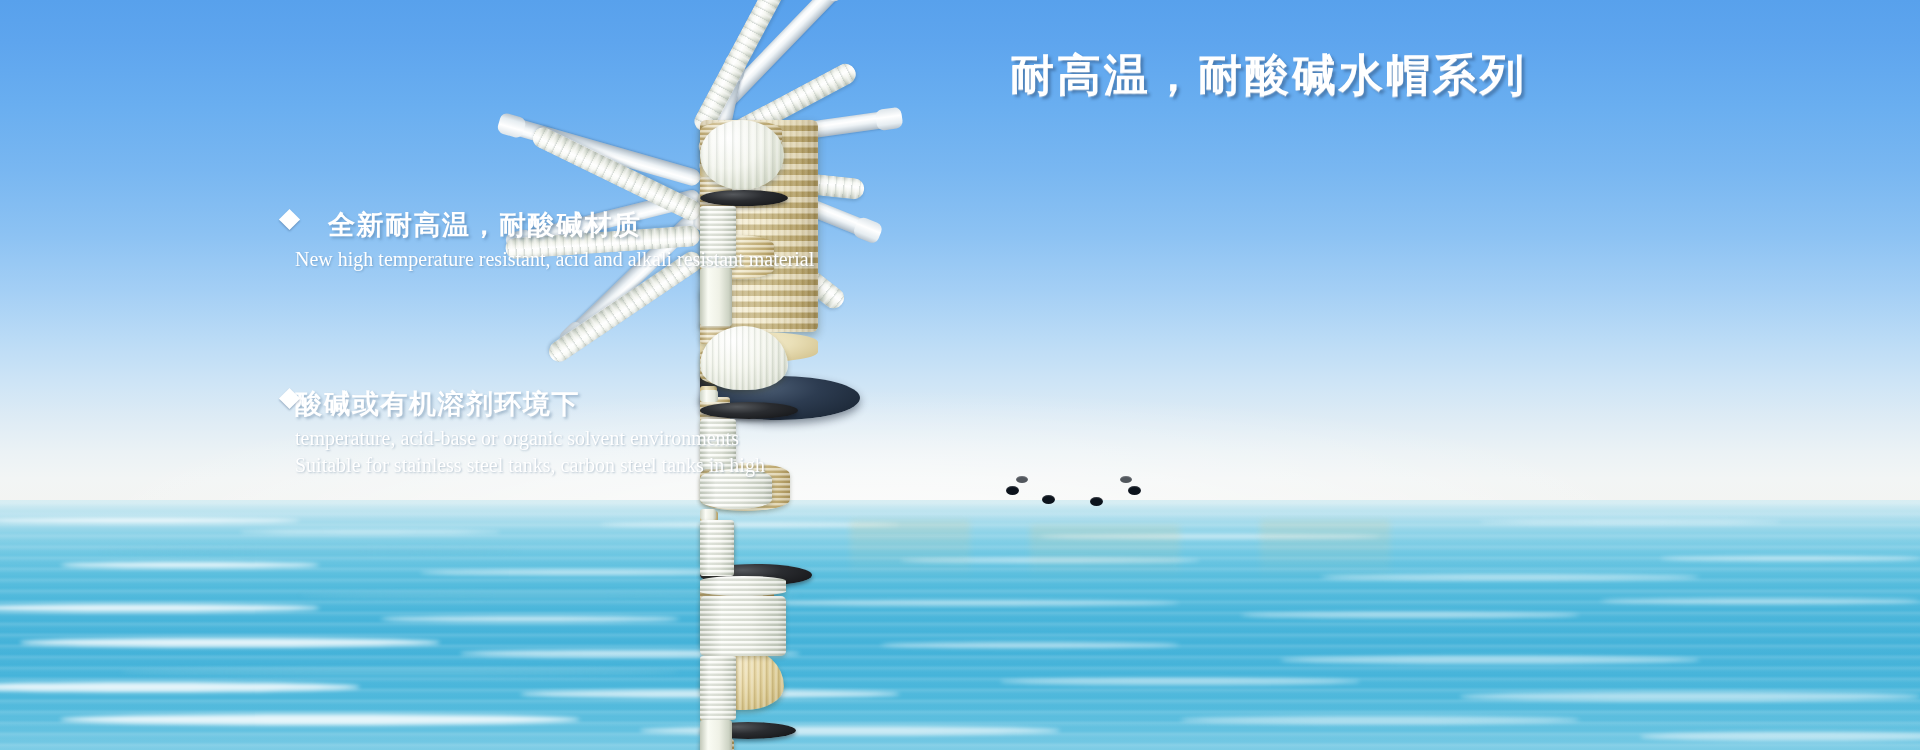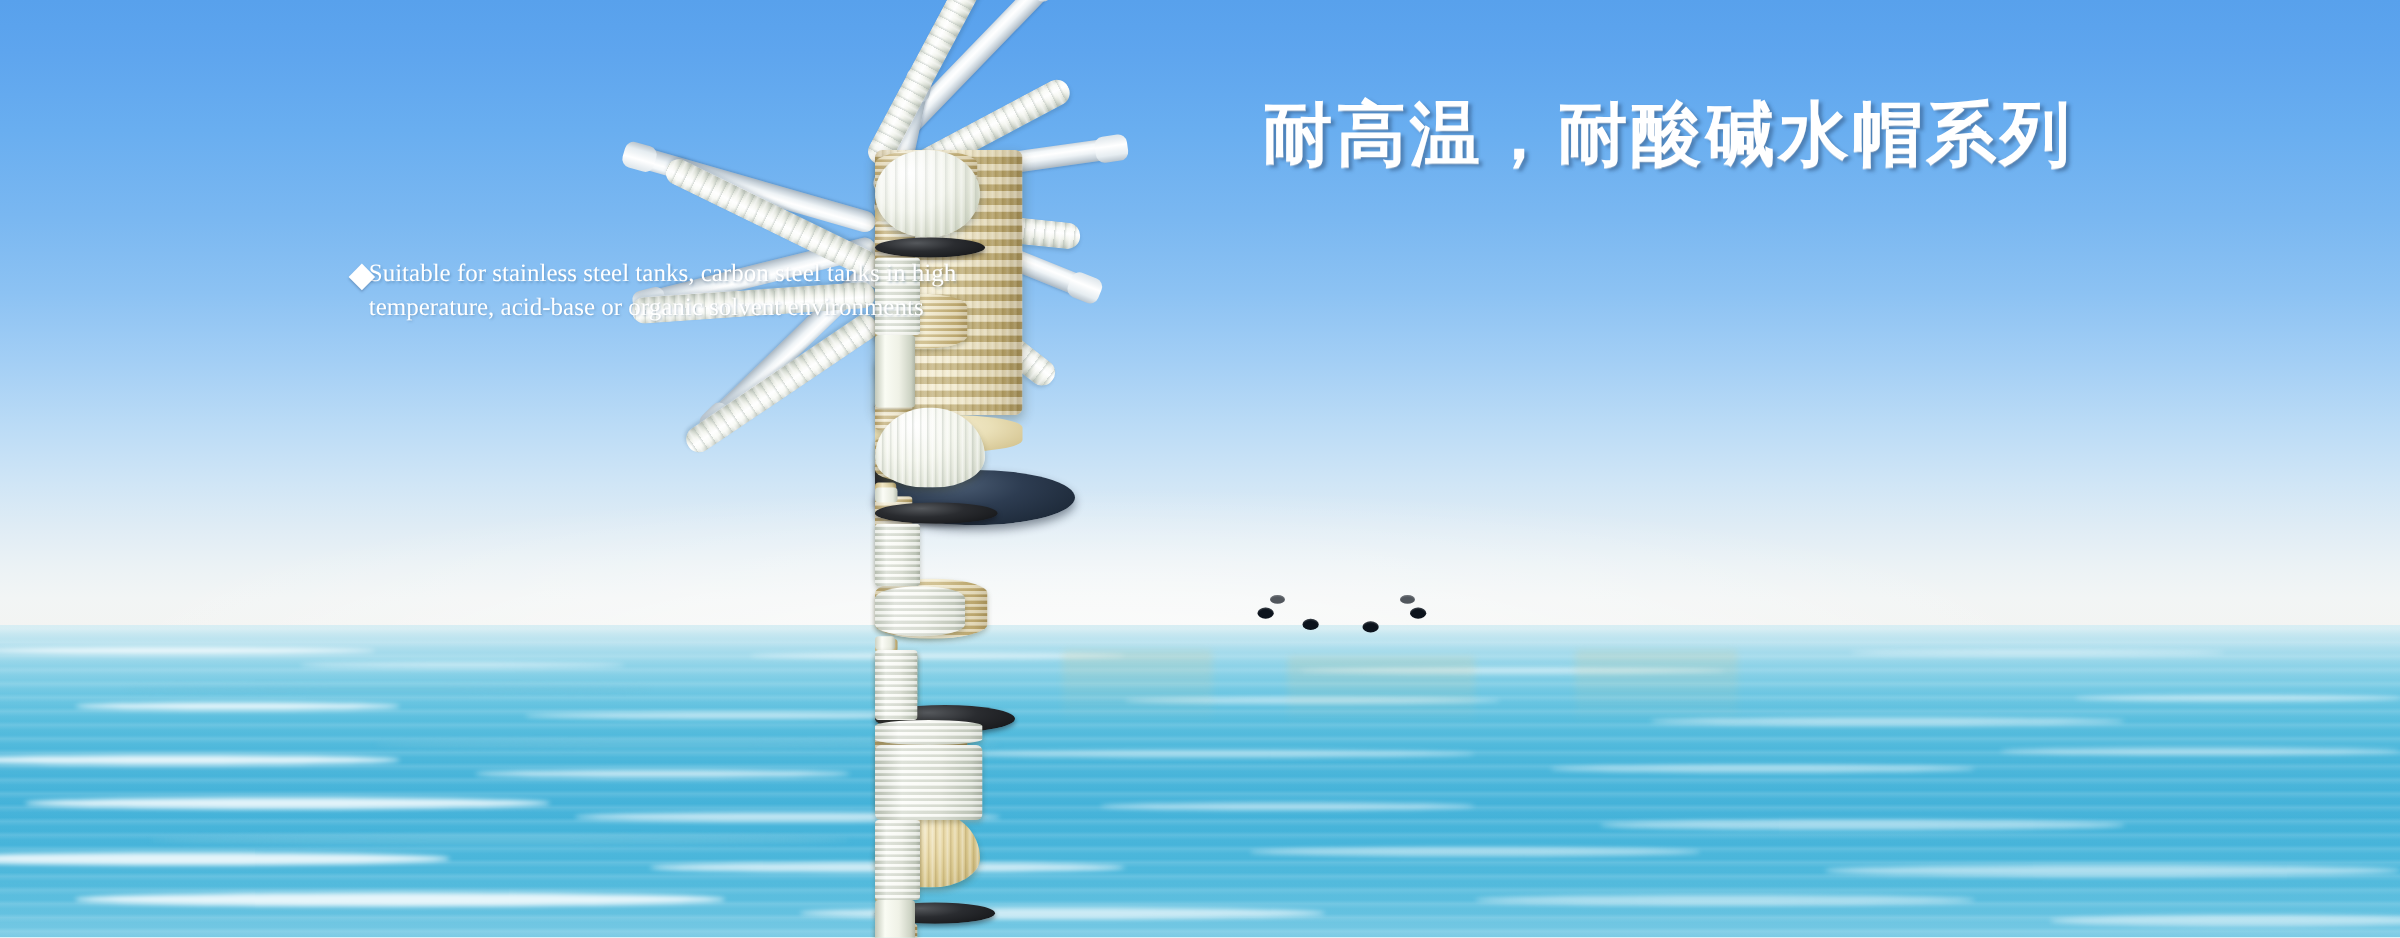--- a/index.html
+++ b/index.html
@@ -57,22 +57,22 @@
         rgba(255,255,255,.02) 7px,
         rgba(255,255,255,0) 11px);
     opacity:.85;
   }
   .ripple { position:absolute; background:rgba(255,255,255,.85);
     border-radius:50%; filter:blur(2.2px); }
   .ripple.d { background:rgba(110,195,222,.55); }
 
   
   .title {
-    position:absolute; left:1010px; top:76px; width:620px;
-    font-size:56px; line-height:62px; font-weight:700; letter-spacing:3px;
+    position:absolute; left:1010px; top:44px; width:620px;
+    font-size:44px; line-height:62px; font-weight:700; letter-spacing:3px;
     color:#ffffff; white-space:nowrap;
     text-shadow:3px 3px 3px rgba(40,70,110,.45), 0 1px 0 rgba(255,255,255,.6);
   }
 
   .bullets { position:absolute; left:282px; top:205px; width:760px; }
   .bullet { position:relative; }
   .bullet + .bullet { margin-top:112px; }
   .bullet .dot {
     position:absolute; left:0; top:7px; width:15px; height:15px;
     background:#ffffff; transform:rotate(45deg);
@@ -389,21 +389,27 @@
         <div class="stem plain white" style="left:480px; top:382px; width:32px; height:42px;"></div>
       </div>
 
     </div>
   </div>
 
   <div class="title">耐高温，耐酸碱水帽系列</div>
 
   <div class="bullets">
 
-
     <div class="bullet">
       <span class="dot"></span>
+      <div class="zh">全新耐高温，耐酸碱材质</div>
+      <div class="en">New high temperature resistant, acid and alkali resistant material</div>
+    </div>
+
+    <div class="bullet">
+      <span class="dot"></span>
+      <div class="zh" style="margin-left:13px;">酸碱或有机溶剂环境下</div>
+      <div class="en">temperature, acid-base or organic solvent environments</div>
       <div class="en">Suitable for stainless steel tanks, carbon steel tanks in high</div>
-      <div class="en">temperature, acid-base or organic solvent environments</div>
     </div>
   </div>
 
 </div>
 
 </body></html>

